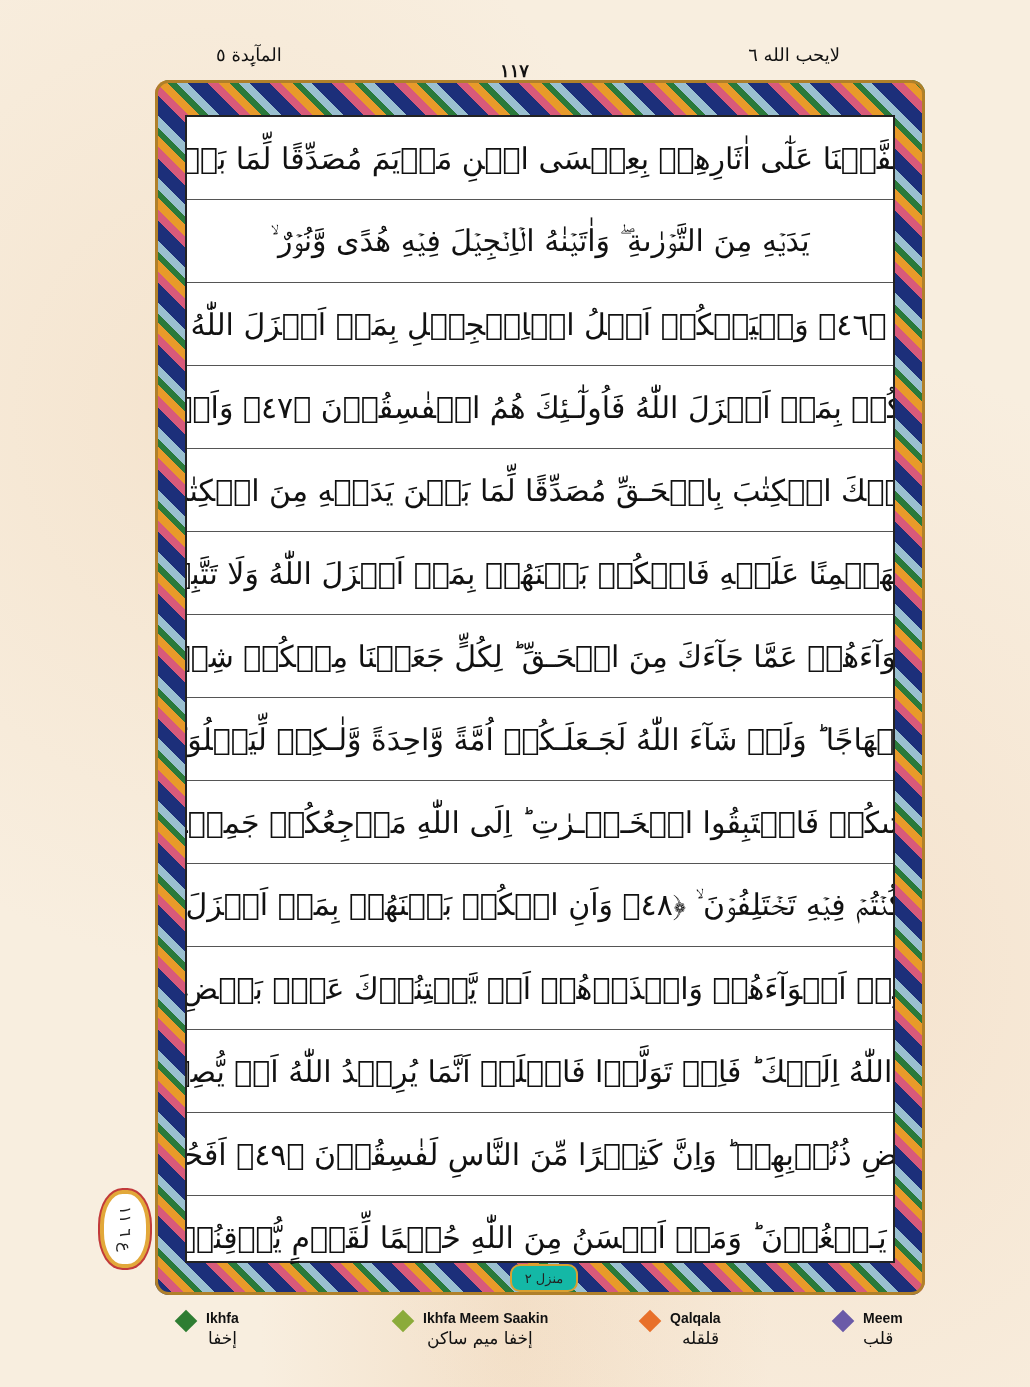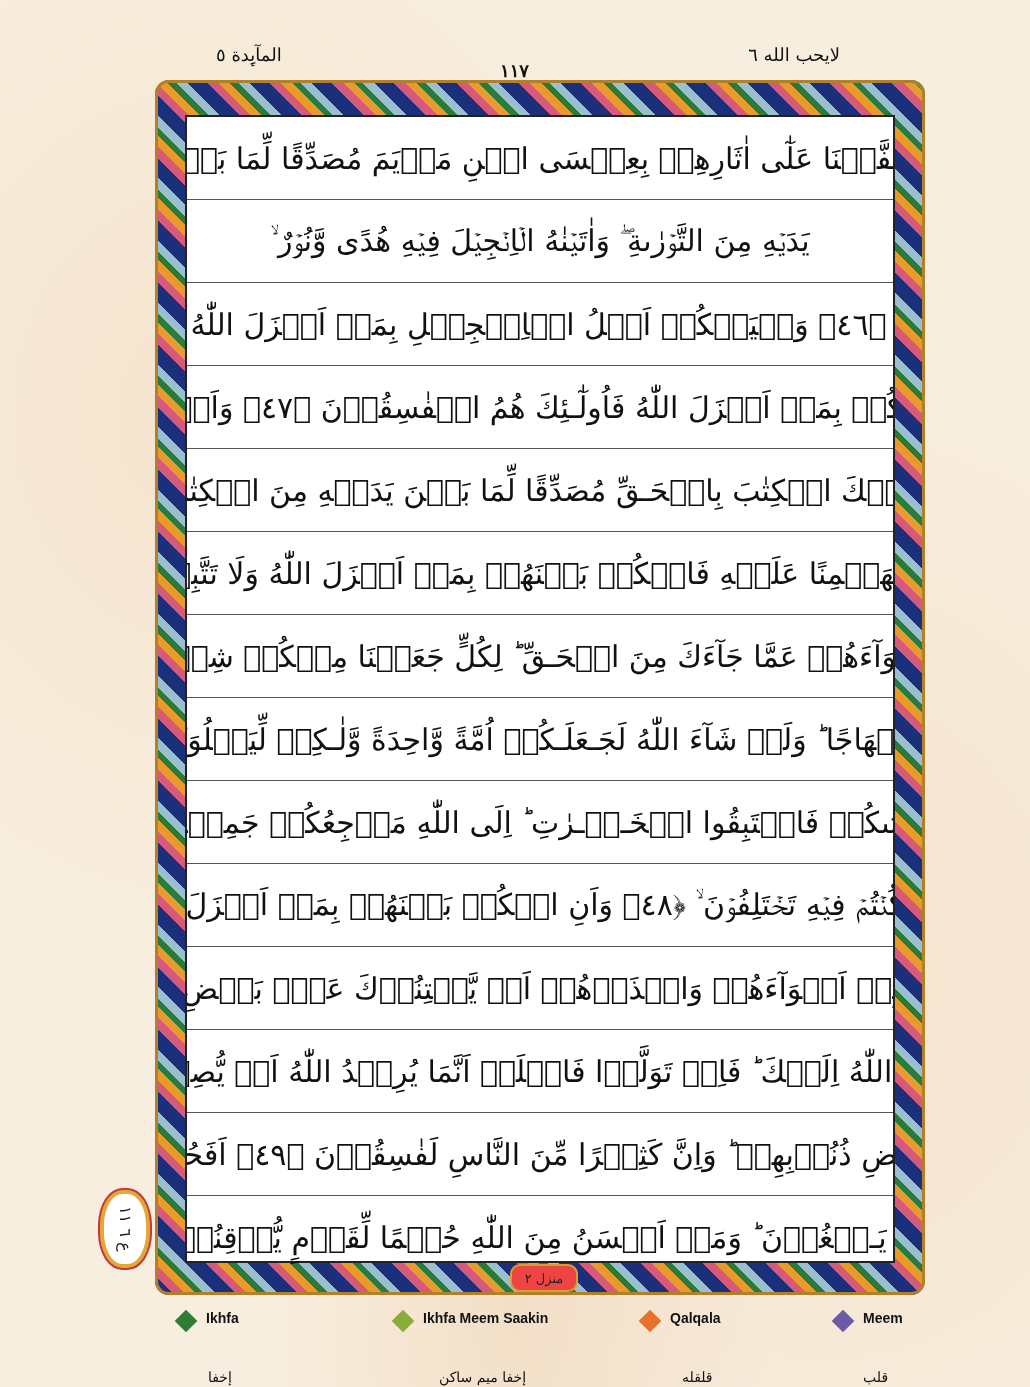--- a/index.html
+++ b/index.html
@@ -16,27 +16,27 @@
   .frame{position:absolute;left:155px;top:80px;width:770px;height:1215px;border-radius:14px;
     background:
       repeating-linear-gradient(45deg,#1c2f7a 0 14px,#d85a7a 14px 22px,#e89a2a 22px 30px,#2a7a3a 30px 36px,#9ac0d0 36px 44px);
     box-shadow:inset 0 0 0 3px #b0802a;}
   .inner{position:absolute;left:185px;top:115px;width:710px;height:1148px;background:#fff;border:2px solid #222;box-sizing:border-box;}
   .line{height:83px;border-bottom:1.5px solid #555;display:flex;align-items:center;justify-content:center;box-sizing:border-box;
     font-family:"DejaVu Serif",serif;font-size:30px;direction:rtl;color:#111;white-space:nowrap;overflow:hidden;padding:0 8px;}
   .line:last-child{border-bottom:none;}
   .medallion{position:absolute;left:100px;top:1190px;width:42px;height:70px;background:#fff;border:4px solid #e2a83a;border-radius:45%;
     box-shadow:0 0 0 2px #c23a3a;display:flex;align-items:center;justify-content:center;font-family:"DejaVu Serif",serif;font-size:16px;writing-mode:vertical-rl;color:#222;}
-  .manzil{position:absolute;left:510px;top:1264px;width:64px;height:24px;background:#ef4444;border:2px solid #d9a031;border-radius:10px;
+  .manzil{position:absolute;left:510px;top:1264px;width:64px;height:24px;background:#14b8a6;border:2px solid #d9a031;border-radius:10px;
     font-family:"DejaVu Serif",serif;font-size:13px;display:flex;align-items:center;justify-content:center;color:#222;}
   .legend{position:absolute;top:1310px;left:0;width:898px;height:60px;}
   .lg{position:absolute;top:0;}
   .dia{position:absolute;left:0;top:3px;width:16px;height:16px;transform:rotate(45deg);}
   .lg .en{position:absolute;left:28px;top:0;font-family:"Liberation Sans",sans-serif;font-weight:bold;font-size:14px;color:#111;white-space:nowrap;}
-  .lg .ar{position:absolute;top:18px;font-family:"DejaVu Serif",serif;font-size:14px;color:#111;white-space:nowrap;direction:rtl;margin-top:41px;}
+  .lg .ar{position:absolute;top:18px;font-family:"DejaVu Serif",serif;font-size:17px;color:#111;white-space:nowrap;direction:rtl;}
 </style>
 </head>
 <body>
 
 <div class="paper"></div>
 
 <div class="hdr">
   <span class="l">المآىِٕدة ٥</span>
   <span class="c">١١٧</span>
   <span class="r">لايحب الله ٦</span>
@@ -66,21 +66,21 @@
 
 <div class="legend">
   <div class="lg" style="left:178px">
     <span class="dia" style="background:#2e7d32"></span>
     <span class="en">Ikhfa</span>
     <span class="ar" style="left:30px">إخفا</span>
   </div>
   <div class="lg" style="left:395px">
     <span class="dia" style="background:#8bab3a"></span>
     <span class="en">Ikhfa Meem Saakin</span>
-    <span class="ar" style="left:44px">إخفا ميم ساكن</span>
+    <span class="ar" style="left:32px">إخفا ميم ساكن</span>
   </div>
   <div class="lg" style="left:642px">
     <span class="dia" style="background:#e8702a"></span>
     <span class="en">Qalqala</span>
     <span class="ar" style="left:40px">قلقله</span>
   </div>
   <div class="lg" style="left:835px">
     <span class="dia" style="background:#6a5aa8"></span>
     <span class="en">Meem</span>
     <span class="ar" style="left:28px">قلب</span>

